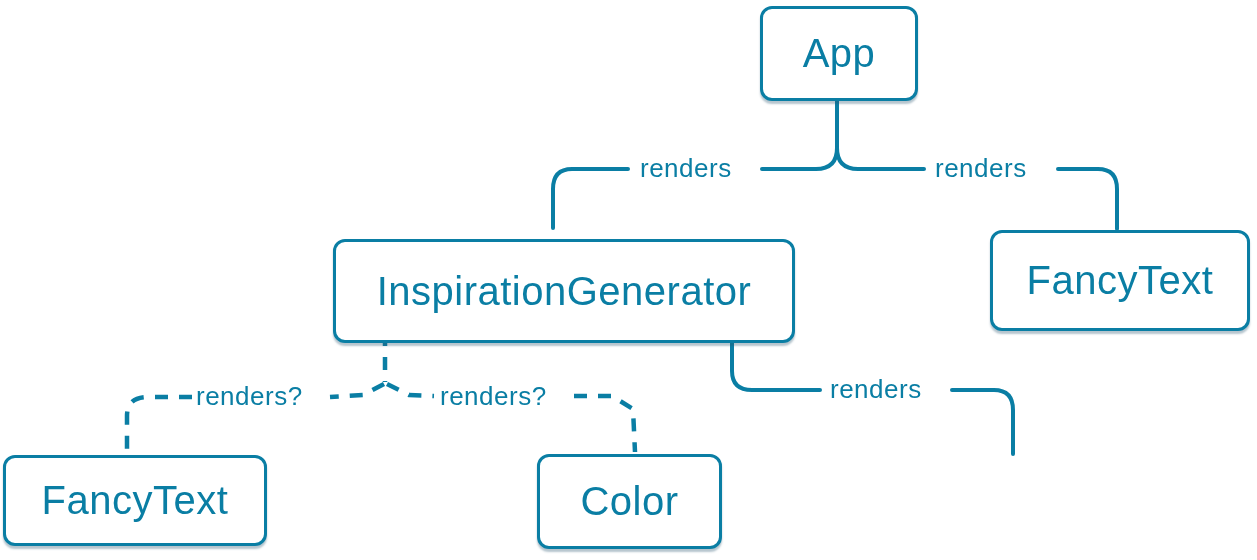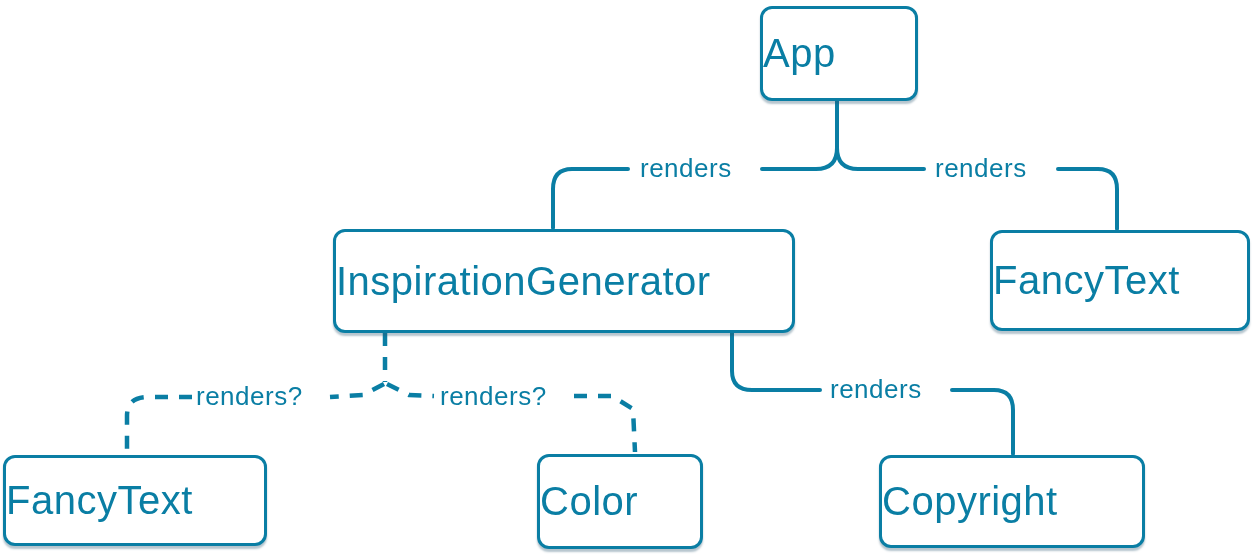--- a/index.html
+++ b/index.html
@@ -26,21 +26,21 @@
     stroke-linecap:round;
     stroke-linejoin:round;
   }
   .edge.dashed{
     stroke-width:4.5;
     stroke-dasharray:13 11;
     stroke-linecap:butt;
   }
   .node{
     position:absolute;
-    display:flex;align-items:center;
+    display:flex;align-items:center;justify-content:center;
     background:var(--node-fill);
     border:3px solid var(--accent);
     border-radius:12px;
     box-shadow:0 3px 2px rgba(45,90,115,0.35);
     color:var(--accent);
     font-size:40px;
     letter-spacing:0.5px;
     white-space:nowrap;
   }
   .edge-label{
@@ -72,39 +72,36 @@
 
     <path class="edge dashed" d="M384 384 L363 395 L330 397 M192 397 L148 397 Q127 397 127 416 L127 452"></path>
 
     <path class="edge dashed" d="M387 384 L409 395 L434 396 M574 396 L612 396 L633 409 L635 452"></path>
   </svg>
 
   <div class="node" style="left:760px;top:6px;width:158px;height:95px;">
     <span>App</span>
   </div>
 
-  <div class="node" style="left:333px;top:229px;width:462px;height:104px;">
+  <div class="node" style="left:333px;top:239px;width:462px;height:104px;">
     <span>InspirationGenerator</span>
   </div>
 
   <div class="node" style="left:990px;top:230px;width:260px;height:101px;">
     <span>FancyText</span>
   </div>
 
   <div class="node" style="left:3px;top:455px;width:264px;height:91px;">
     <span>FancyText</span>
   </div>
 
-  <div class="node" style="left:537px;top:454px;width:166px;height:95px;">
+  <div class="node" style="left:537px;top:454px;width:185px;height:95px;">
     <span>Color</span>
   </div>
 
-  <div class="node" style="left:879px;top:455px;width:266px;height:93px;">
-    <span>Copyright</span>
-  </div>
 
   <span class="edge-label" style="left:640px;top:168px;">renders</span>
 
   <span class="edge-label" style="left:935px;top:168px;">renders</span>
 
   <span class="edge-label" style="left:196px;top:396px;">renders?</span>
 
   <span class="edge-label" style="left:440px;top:396px;">renders?</span>
 
   <span class="edge-label" style="left:830px;top:389px;">renders</span>

